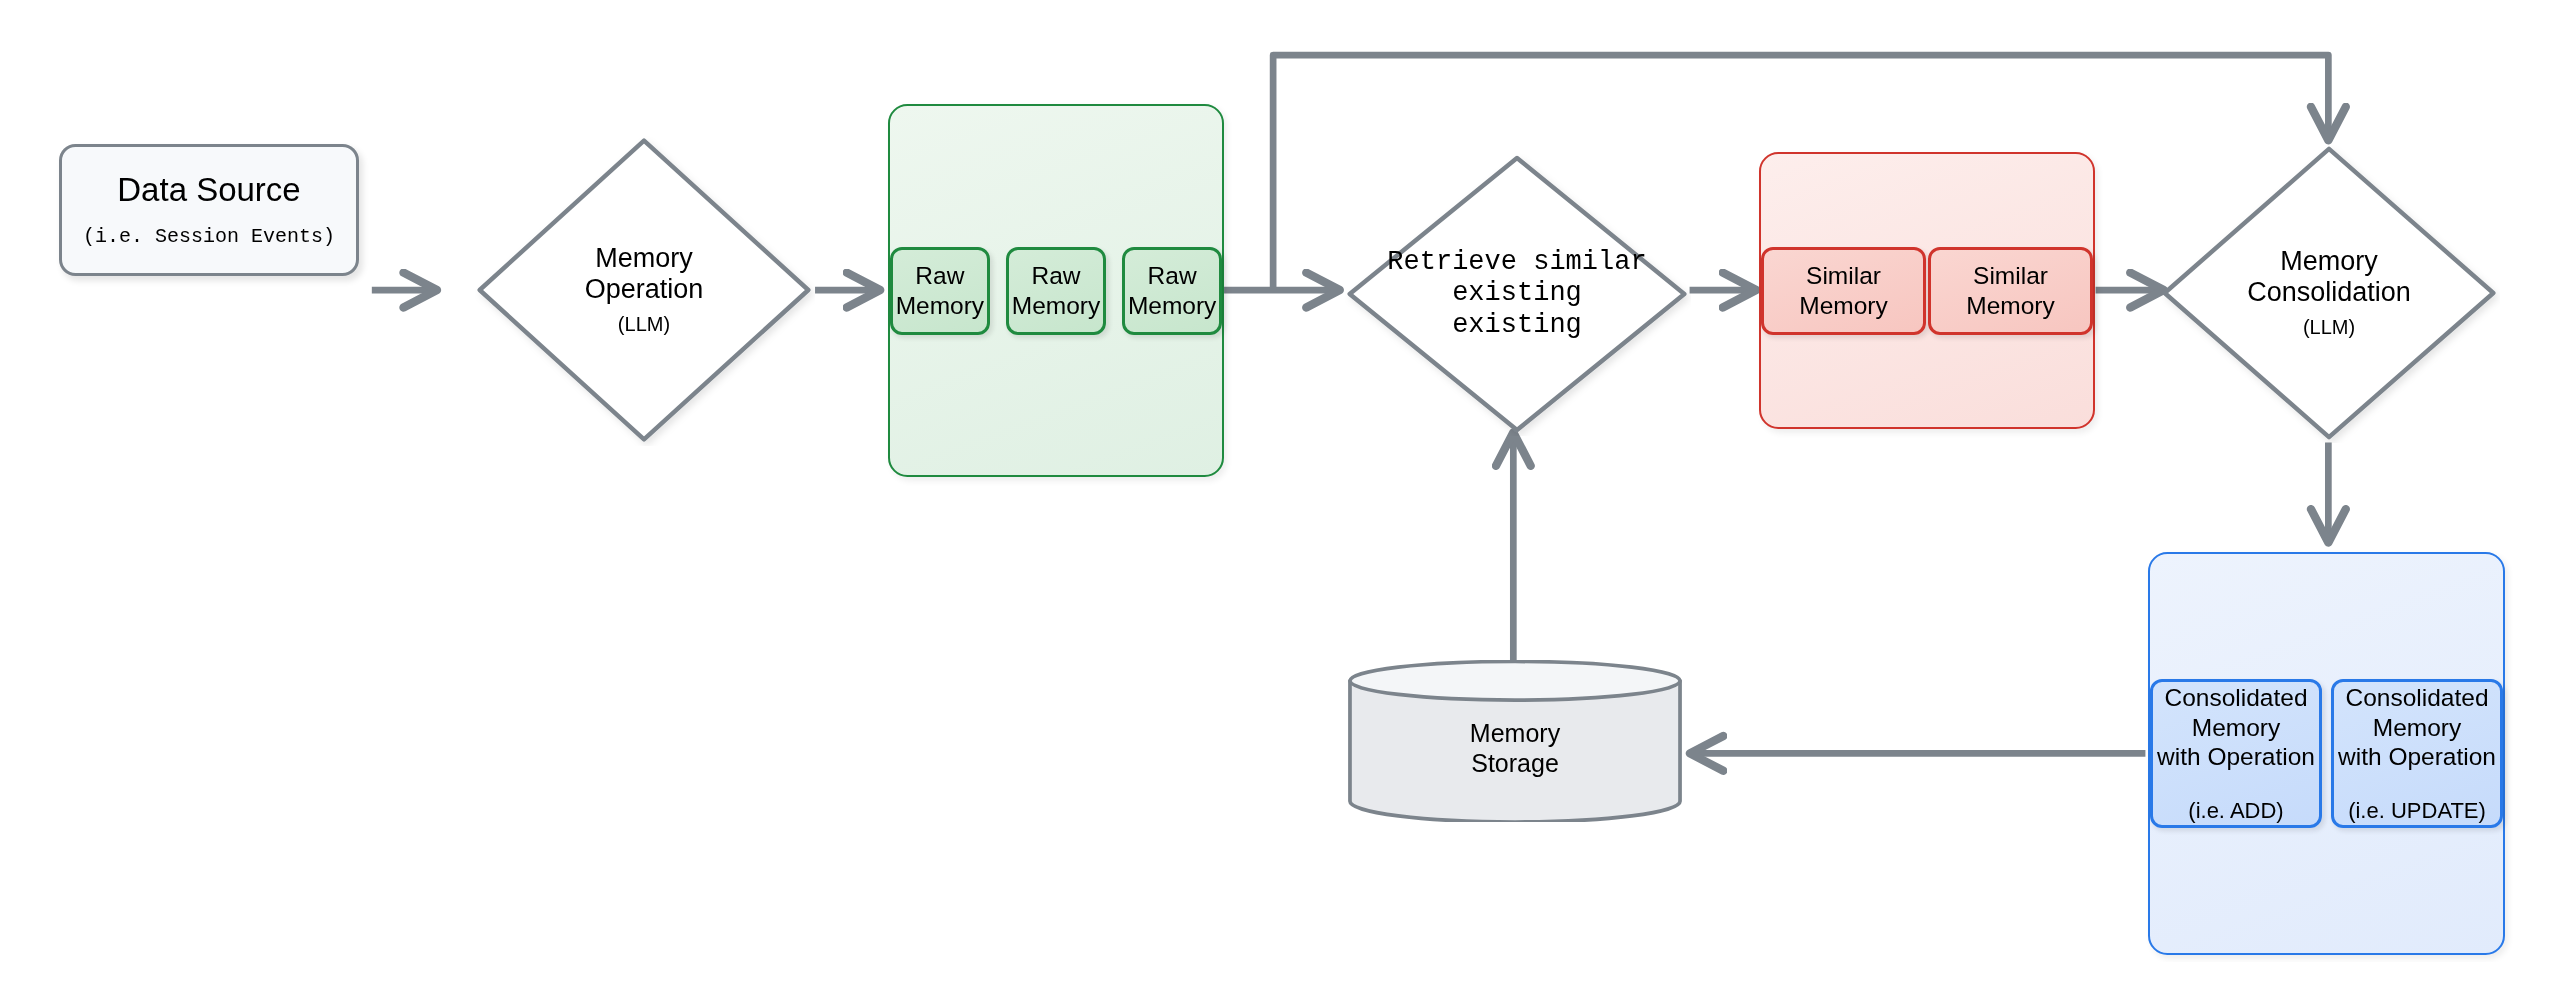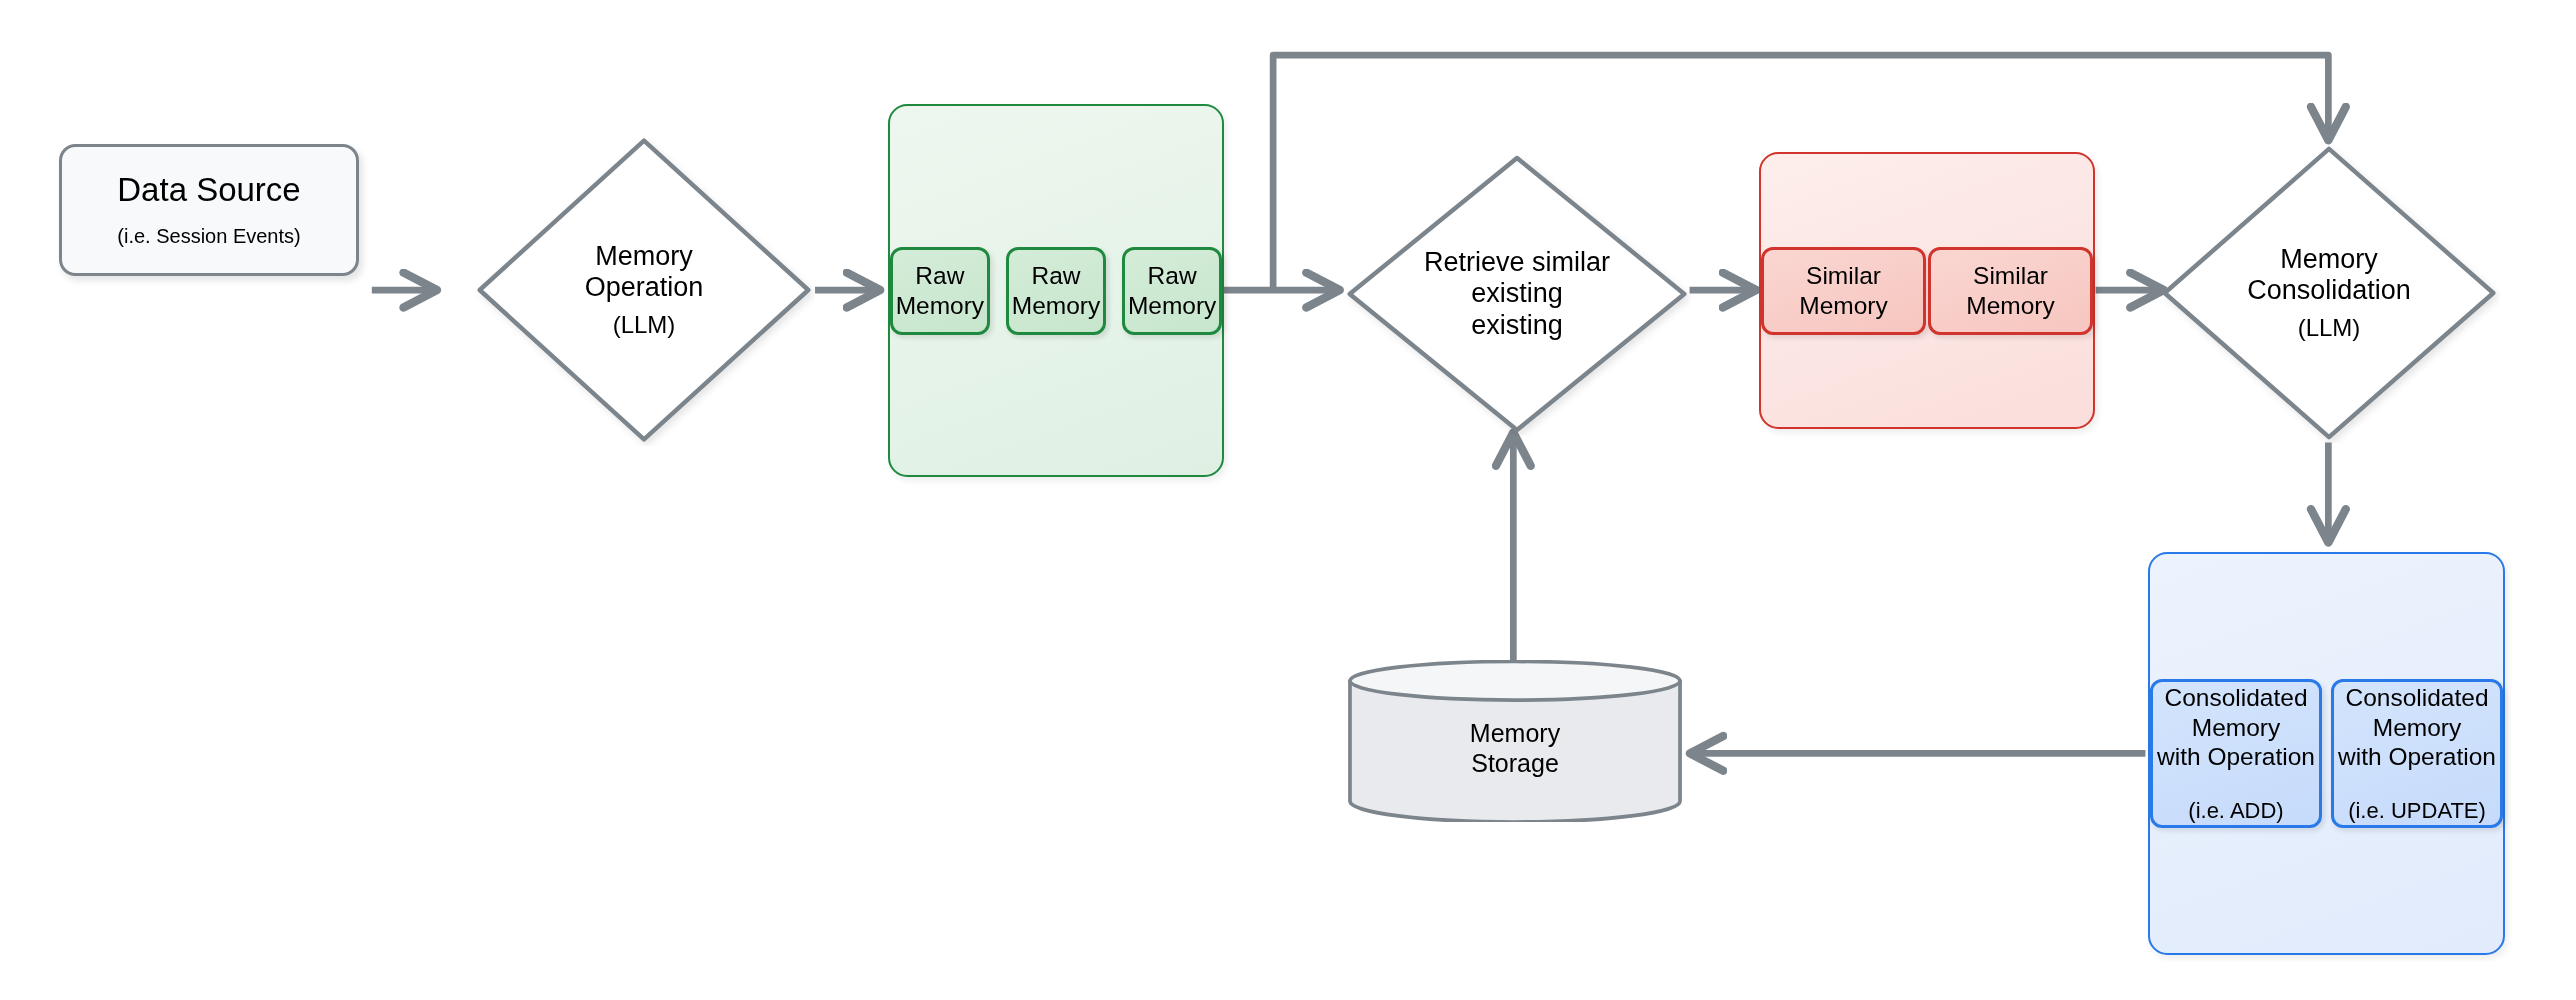--- a/index.html
+++ b/index.html
@@ -27,39 +27,39 @@
     pointer-events: none;
   }
 
   
   .node-label {
     text-align: center;
     line-height: 1.18;
     color: #000000;
   }
   .t-main   { font-size: 27px; }
-  .t-sub    { font-size: 24px; }
+  .t-sub    { font-size: 20px; }
 
   
   .datasource {
     position: absolute;
     left: 59px; top: 144px;
     width: 300px; height: 132px;
     box-sizing: border-box;
     background: #f7f9fb;
     border: 3.7px solid #7c848c;
     border-radius: 16.4px;
     display: flex;
     flex-direction: column;
     align-items: center;
     justify-content: center;
     box-shadow: 3.7px 4.5px 6.7px rgba(0,0,0,0.10);
   }
   .datasource .line1 { font-size: 33px; }
-  .datasource .line2 { font-size: 20px; margin-top: 15px; }
+  .datasource .line2 { font-size: 20px; margin-top: 15px; font-family: Liberation Mono, monospace; }
 
   
   .diamond-wrap {
     position: absolute;
   }
   .diamond-shape {
     position: absolute;
     left: 0; top: 0;
     width: 100%; height: 100%;
   }
@@ -209,21 +209,21 @@
       <div class="ttl">Raw Memory</div>
     </div>
     <div class="card green" style="width:266px; height:88px;">
       <div class="ttl">Raw Memory</div>
     </div>
     <div class="card green" style="width:266px; height:88px;">
       <div class="ttl">Raw Memory</div>
     </div>
   </div>
 
-  <div class="diamond-wrap" style="left:1343px; top:152px; width:348px; height:284px;">
+  <div class="diamond-wrap" style="left:1343px; top:152px; width:348px; height:284px;font-family:Liberation Mono, monospace;">
     <svg class="diamond-shape" viewBox="0 0 468 382" preserveAspectRatio="none">
       <path d="M234,8 L459,191 L234,374 L9,191 Z" fill="#ffffff" stroke="#7c848c" stroke-width="6" stroke-linejoin="round" filter="url(#softshadow)"></path>
     </svg>
     <div class="diamond-text" style="left:8%; width:84%;">
       <div class="t-main">Retrieve similar</div>
       <div class="t-main">existing</div>
       <div class="t-main">existing</div>
     </div>
   </div>
 

